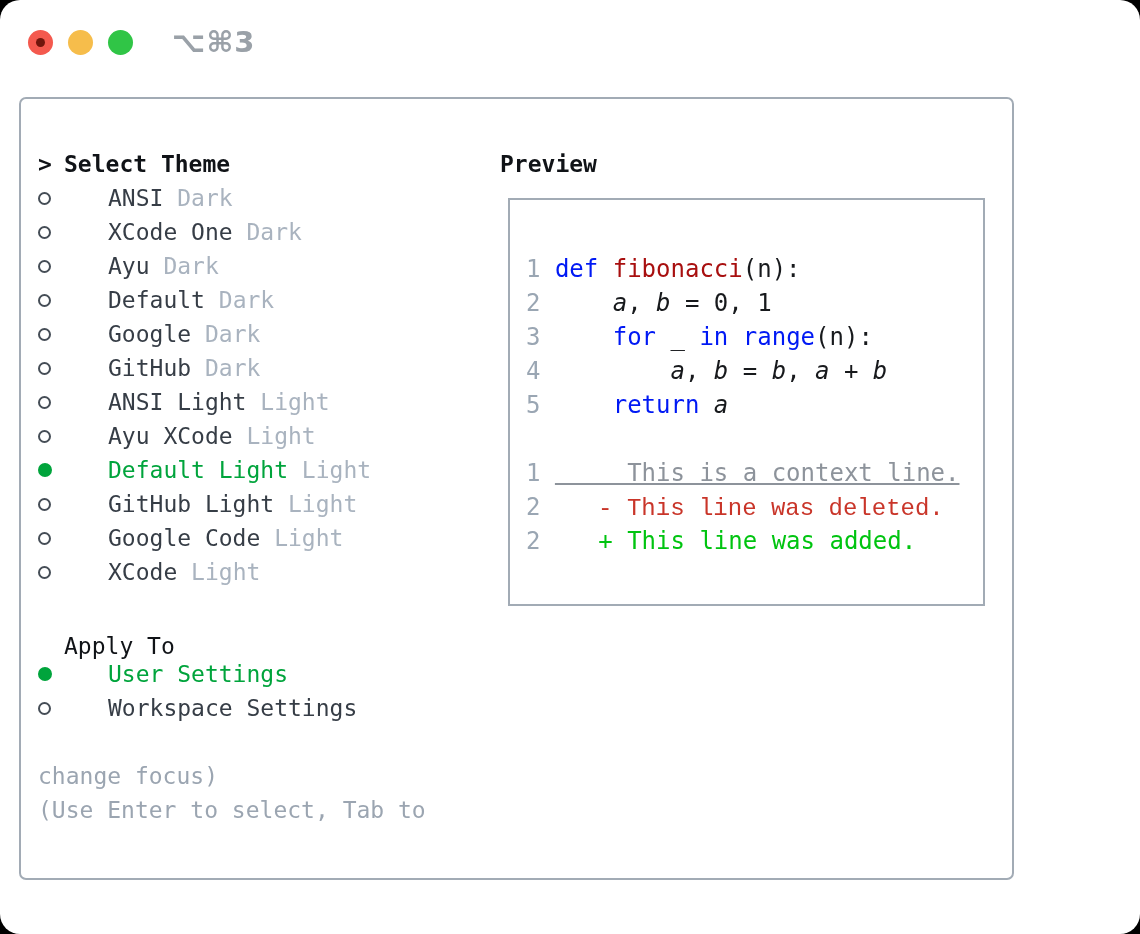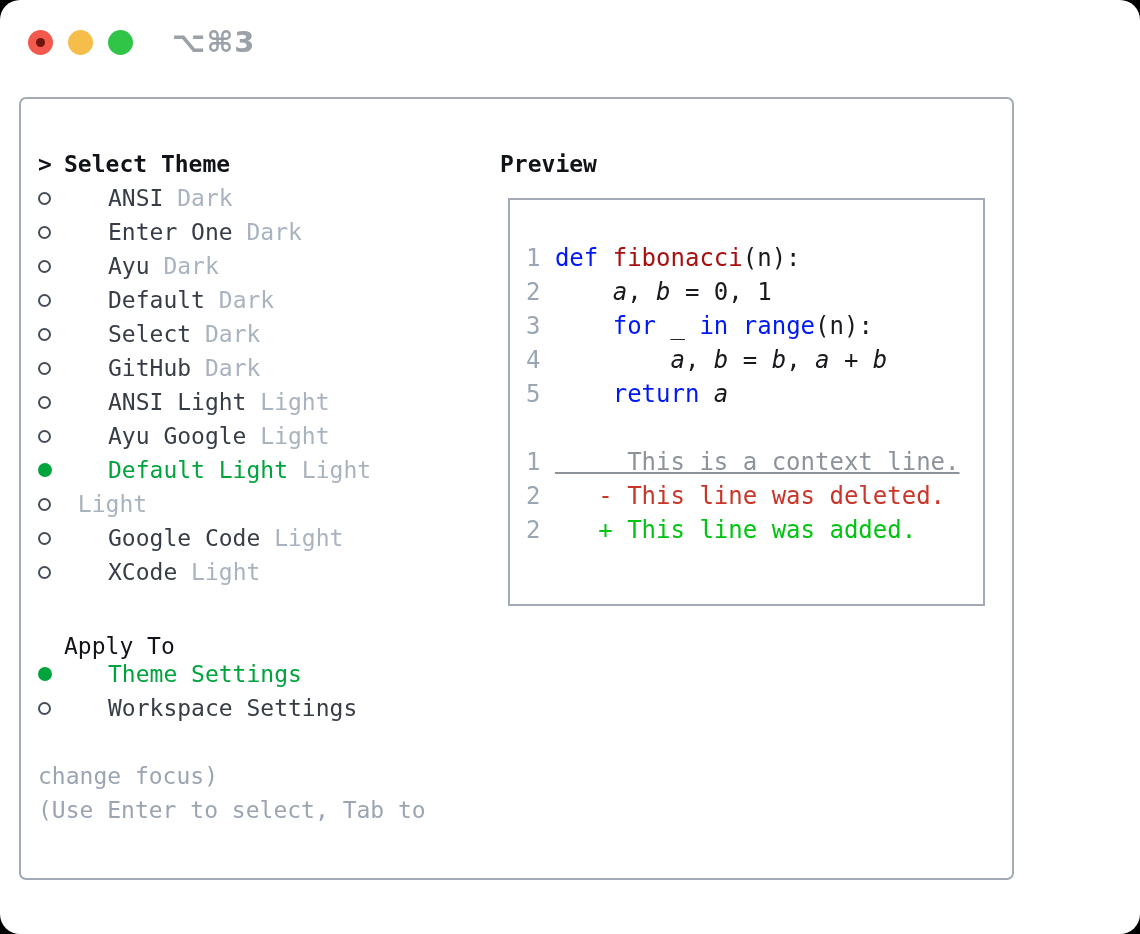--- a/index.html
+++ b/index.html
@@ -32,29 +32,29 @@
   .theme-row.selected .theme-name,.apply-row.selected .theme-name{color:var(--accent-green);}
   .tag{color:var(--tag-gray);margin-left:0.602em;}
   .radio{width:13px;height:13px;border-radius:50%;border:2px solid var(--radio-ring);box-sizing:border-box;}
   .radio.on{width:14px;height:14px;background:var(--accent-green);border-color:var(--accent-green);}
   .help-line{color:var(--help-gray);}
 
   
   .right-col{position:absolute;left:479px;top:48px;}
   .preview-title{font-size:23px;font-weight:bold;color:var(--header-text);}
   .preview-box{margin-left:8px;margin-top:17px;width:477px;height:408px;box-sizing:border-box;
-               border:2px solid var(--panel-border);padding:41px 0 0 16px;overflow:hidden;}
+               border:2px solid var(--panel-border);padding:52px 0 0 16px;overflow:hidden;}
   .code-line{font-size:24px;line-height:34px;height:34px;white-space:pre;color:var(--code-text);}
   .ln{color:var(--line-number);}
   .seg-kw{color:var(--keyword-blue);}
   .seg-fn{color:var(--function-red);}
   .seg-pl{color:var(--code-text);}
   .seg-var{color:var(--code-text);font-style:italic;}
   .seg-ctx{color:var(--context-gray);text-decoration:underline;}
-  .seg-del{color:var(--diff-red);}
+  .seg-del{color:var(--diff-red);font-family:Liberation Mono, monospace;}
   .seg-add{color:var(--diff-green);}
 </style>
 </head>
 <body>
 
 <div class="window">
 
   <div class="titlebar">
     <div class="tl red">
       <span class="tl-dot"></span>
@@ -67,42 +67,42 @@
   <div class="panel">
 
     <div class="left-col">
       <div class="row">
         <span class="prefix prompt">&gt;</span>
         <span class="header-label">Select Theme</span>
       </div>
 
       <div id="theme-items">
           <div class="row theme-row"><span class="prefix"><span class="radio"></span></span><span class="theme-name">ANSI</span><span class="tag">Dark</span></div>
-          <div class="row theme-row"><span class="prefix"><span class="radio"></span></span><span class="theme-name">Enter One</span><span class="tag">Dark</span></div>
+          <div class="row theme-row"><span class="prefix"><span class="radio"></span></span><span class="theme-name">XCode One</span><span class="tag">Dark</span></div>
           <div class="row theme-row"><span class="prefix"><span class="radio"></span></span><span class="theme-name">Ayu</span><span class="tag">Dark</span></div>
           <div class="row theme-row"><span class="prefix"><span class="radio"></span></span><span class="theme-name">Default</span><span class="tag">Dark</span></div>
-          <div class="row theme-row"><span class="prefix"><span class="radio"></span></span><span class="theme-name">Select</span><span class="tag">Dark</span></div>
+          <div class="row theme-row"><span class="prefix"><span class="radio"></span></span><span class="theme-name">Google</span><span class="tag">Dark</span></div>
           <div class="row theme-row"><span class="prefix"><span class="radio"></span></span><span class="theme-name">GitHub</span><span class="tag">Dark</span></div>
           <div class="row theme-row"><span class="prefix"><span class="radio"></span></span><span class="theme-name">ANSI Light</span><span class="tag">Light</span></div>
-          <div class="row theme-row"><span class="prefix"><span class="radio"></span></span><span class="theme-name">Ayu Google</span><span class="tag">Light</span></div>
+          <div class="row theme-row"><span class="prefix"><span class="radio"></span></span><span class="theme-name">Ayu XCode</span><span class="tag">Light</span></div>
           <div class="row theme-row selected"><span class="prefix"><span class="radio on"></span></span><span class="theme-name">Default Light</span><span class="tag">Light</span></div>
-          <div class="row theme-row"><span class="prefix"><span class="radio"></span></span><span class="tag">Light</span></div>
+          <div class="row theme-row"><span class="prefix"><span class="radio"></span></span><span class="theme-name">GitHub Light</span><span class="tag">Light</span></div>
           <div class="row theme-row"><span class="prefix"><span class="radio"></span></span><span class="theme-name">Google Code</span><span class="tag">Light</span></div>
           <div class="row theme-row"><span class="prefix"><span class="radio"></span></span><span class="theme-name">XCode</span><span class="tag">Light</span></div>
         </div>
 
       <div class="row"></div>
 
       <div class="row">
         <span class="prefix"></span>
         <span class="apply-label">Apply To</span>
       </div>
 
       <div id="apply-items">
-          <div class="row apply-row selected"><span class="prefix"><span class="radio on"></span></span><span class="theme-name">Theme Settings</span></div>
+          <div class="row apply-row selected"><span class="prefix"><span class="radio on"></span></span><span class="theme-name">User Settings</span></div>
           <div class="row apply-row"><span class="prefix"><span class="radio"></span></span><span class="theme-name">Workspace Settings</span></div>
         </div>
 
       <div class="row"></div>
 
       <div class="row help-line">change focus)</div>
       <div class="row help-line">(Use Enter to select, Tab to</div>
     </div>
 
     <div class="right-col">

